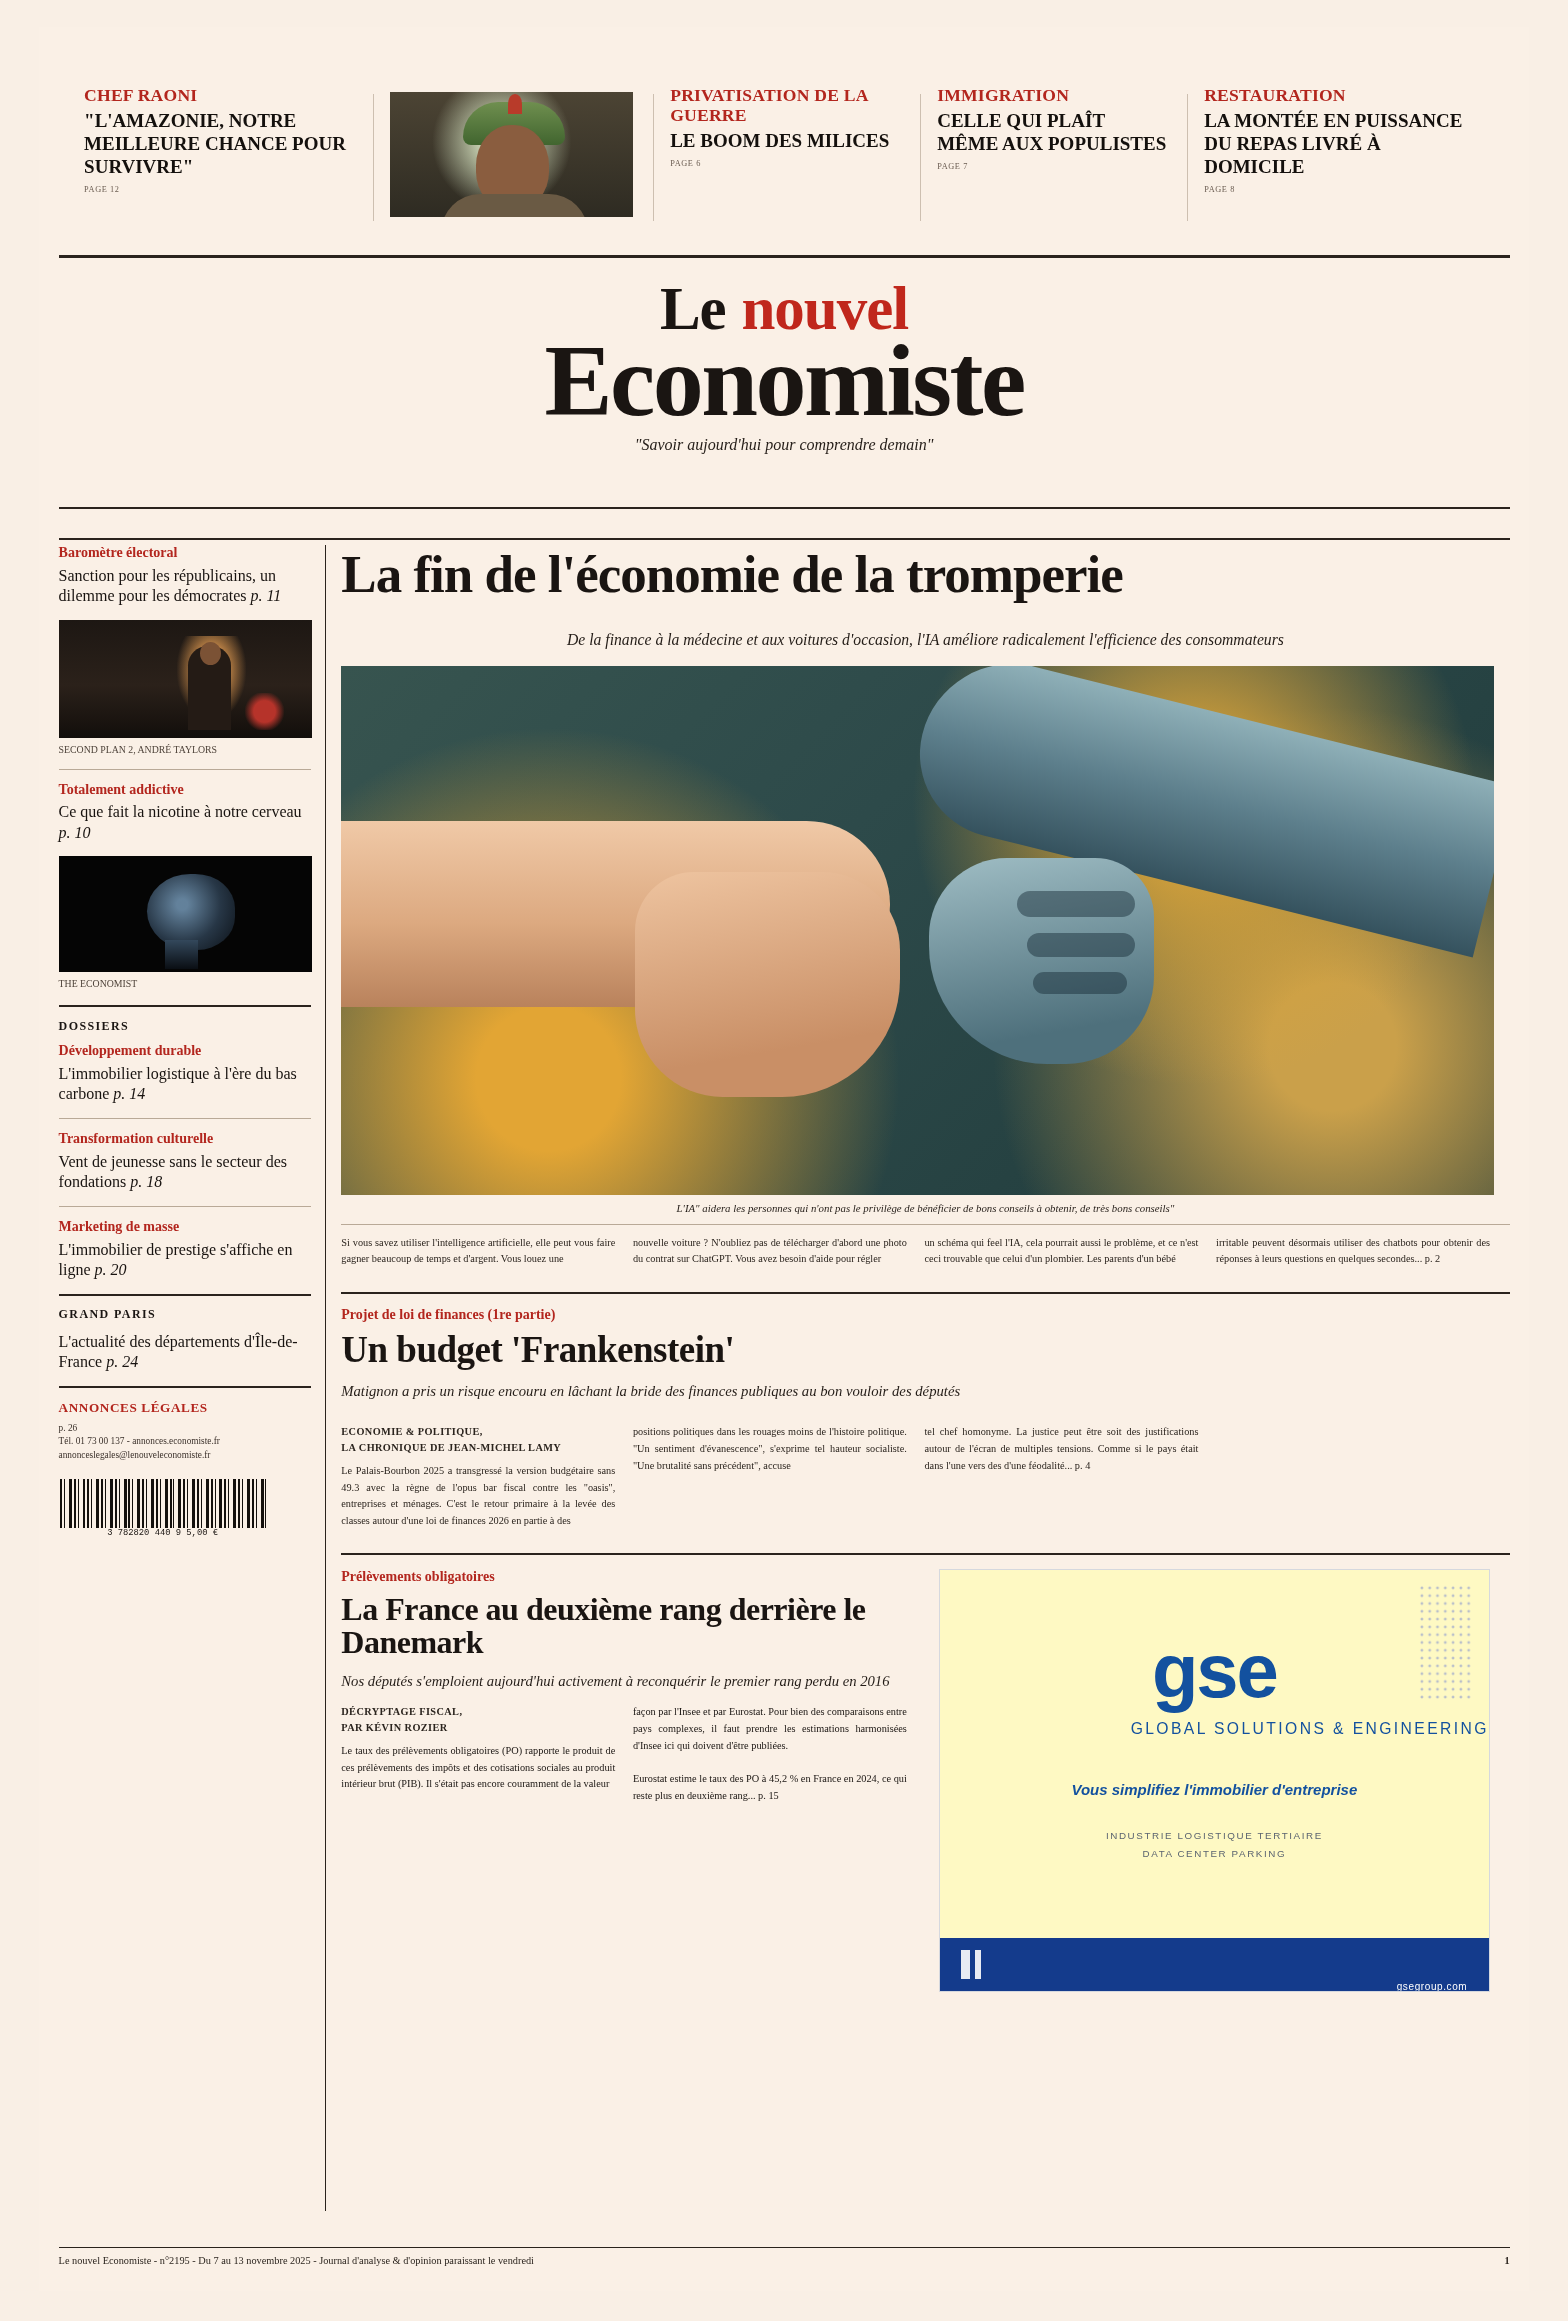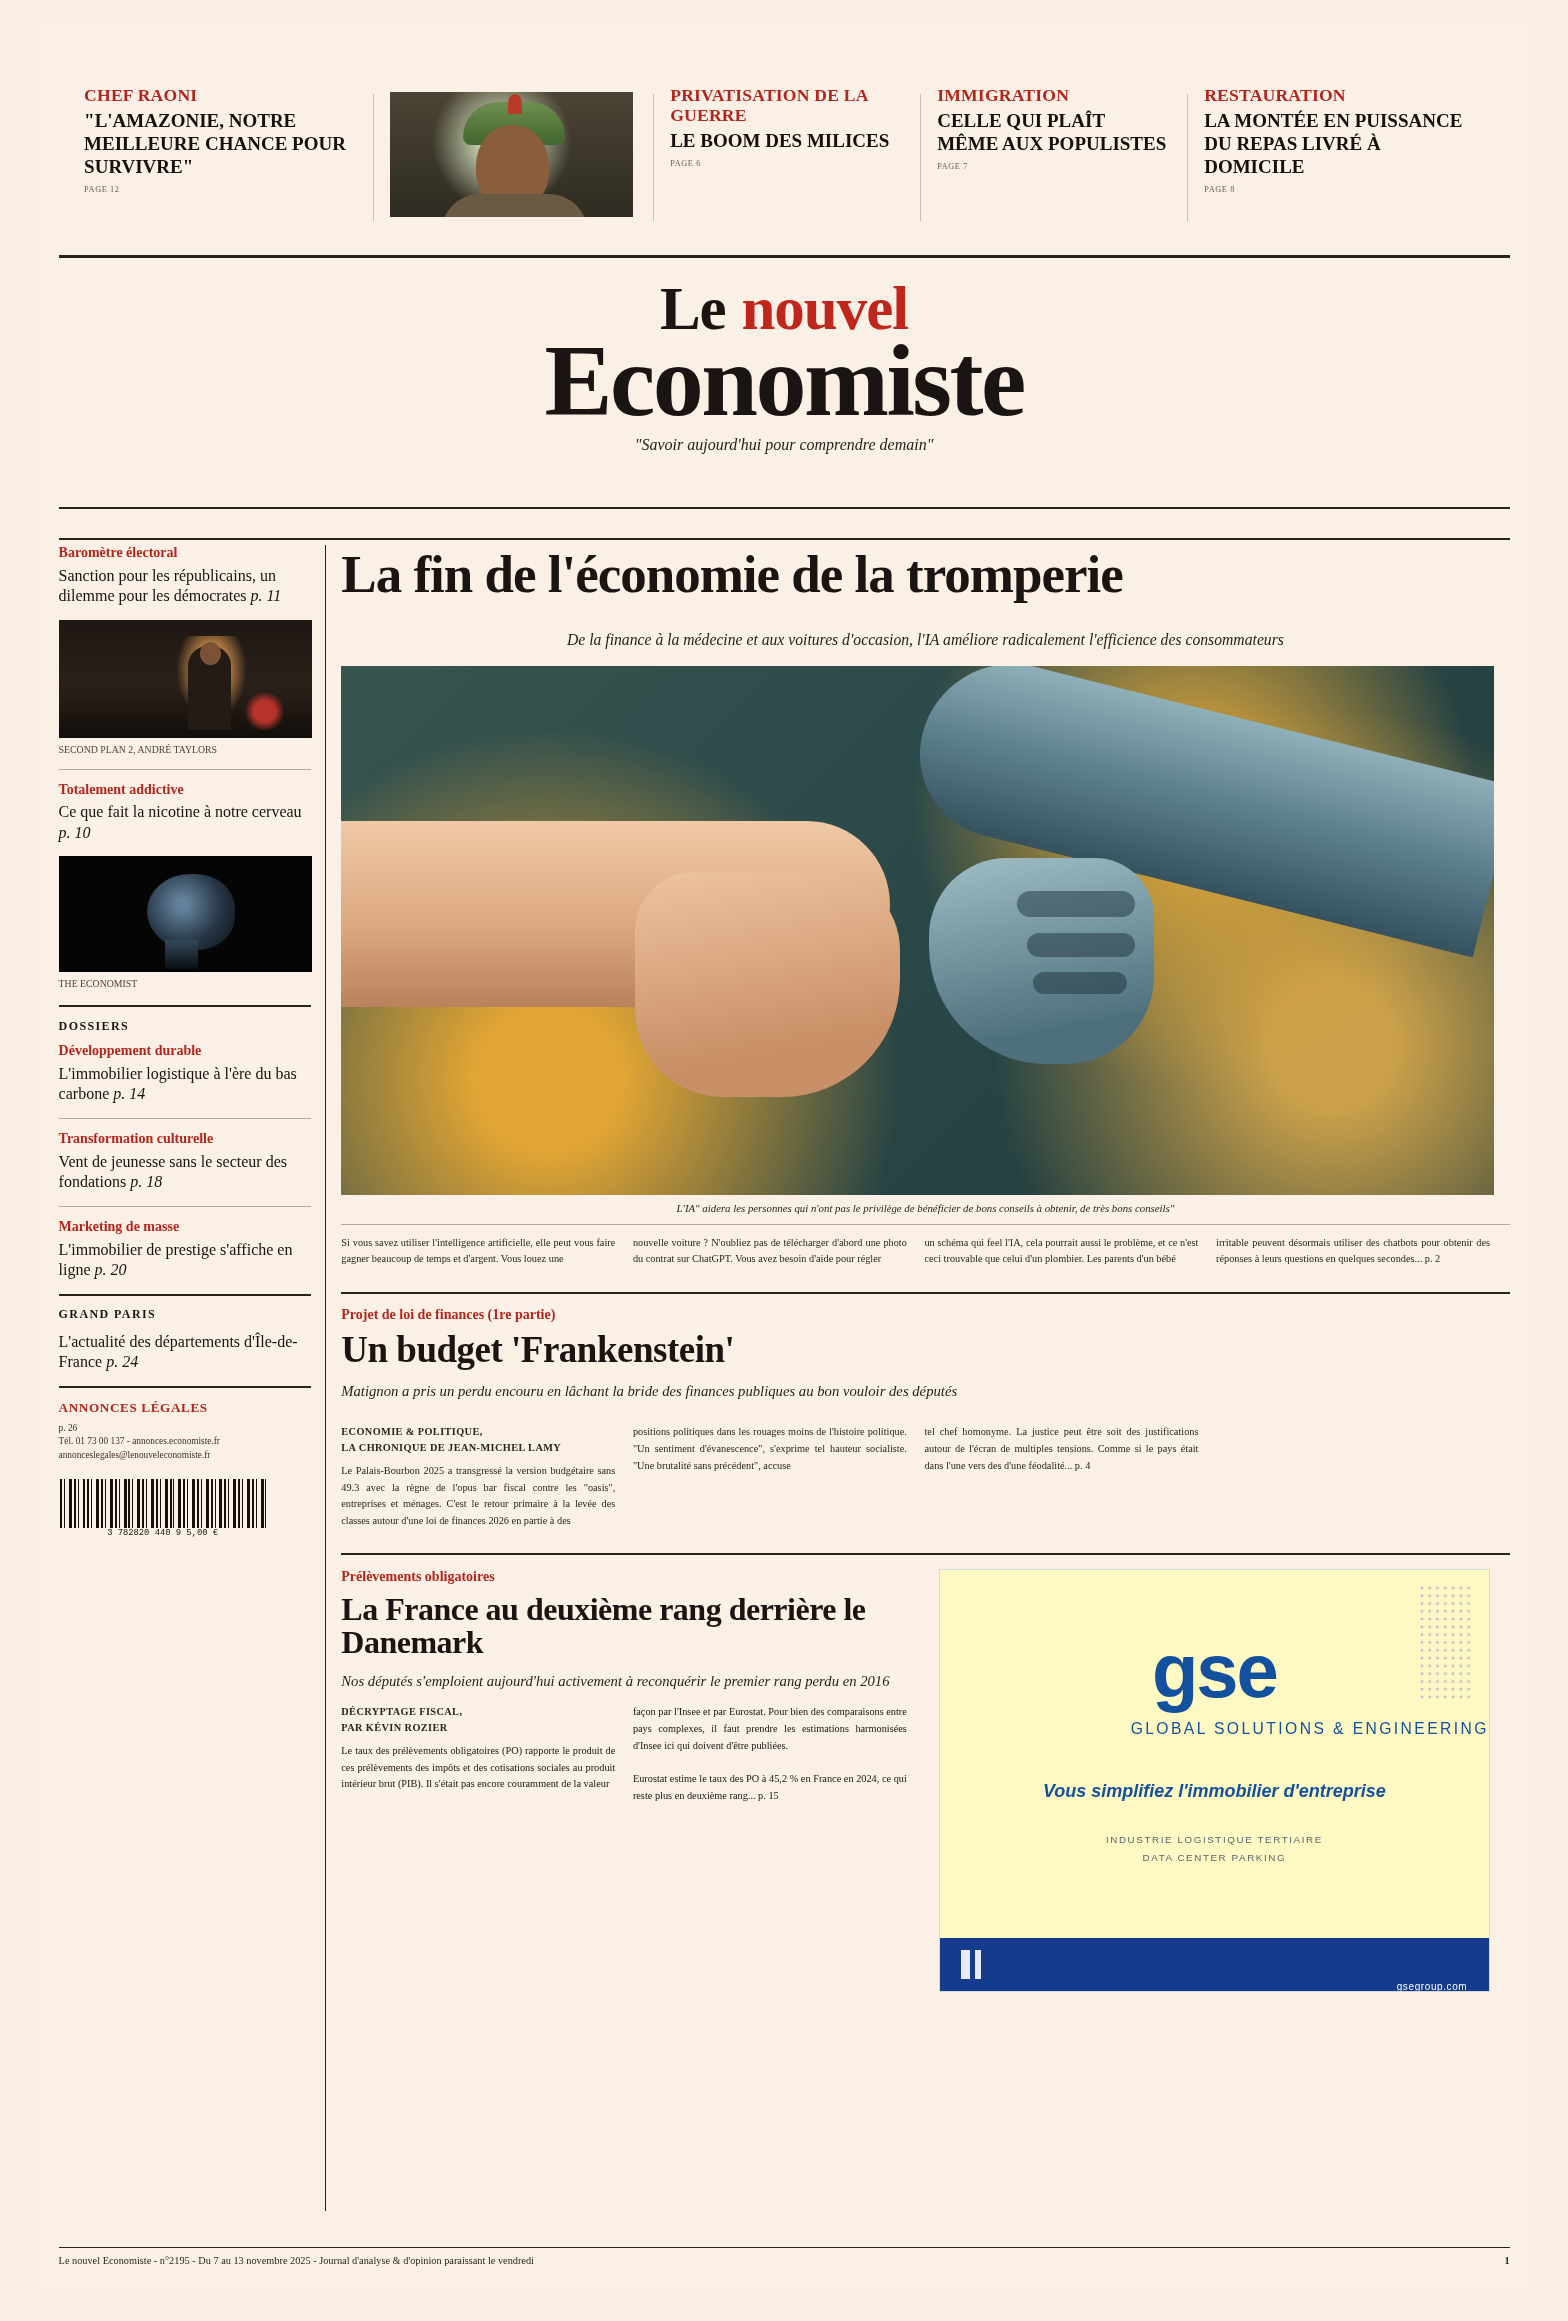--- a/index.html
+++ b/index.html
@@ -476,21 +476,21 @@
     text-align: right;
     font-size: 15.7px;
     color: #13519f;
     letter-spacing: 2.4px;
     font-family: "Liberation Sans", sans-serif;
     margin-top: 5.9px;
   }
   .ad .claim {
     text-align: center;
     margin-top: 43px;
-    font-size: 18px;
+    font-size: 15px;
     font-weight: bold;
     font-style: italic;
     color: #13519f;
     font-family: "Liberation Sans", sans-serif;
   }
   .ad .tags {
     text-align: center;
     margin-top: 29px;
     font-size: 9.8px;
     letter-spacing: 1.6px;
@@ -711,21 +711,21 @@
               <p>un schéma qui feel l'IA, cela pourrait aussi le problème, et ce n'est ceci trouvable que celui d'un plombier. Les parents d'un bébé</p>
             </div>
           <div class="bc">
               <p>irritable peuvent désormais utiliser des chatbots pour obtenir des réponses à leurs questions en quelques secondes... p. 2</p>
             </div>
         </div>
 
         <div class="block2">
           <div class="sec-kicker">Projet de loi de finances (1re partie)</div>
           <h2 class="sec-title">Un budget 'Frankenstein'</h2>
-          <div class="sec-sub">Matignon a pris un perdu encouru en lâchant la bride des finances publiques au bon vouloir des députés</div>
+          <div class="sec-sub">Matignon a pris un risque encouru en lâchant la bride des finances publiques au bon vouloir des députés</div>
           <div class="body-cols">
             <div class="bc">
               <div class="byline" style="white-space:pre-line;">ECONOMIE &amp; POLITIQUE,
 LA CHRONIQUE DE JEAN-MICHEL LAMY</div>
               <p>Le Palais-Bourbon 2025 a transgressé la version budgétaire sans 49.3 avec la règne de l'opus bar fiscal contre les "oasis", entreprises et ménages. C'est le retour primaire à la levée des classes autour d'une loi de finances 2026 en partie à des</p>
             </div>
             <div class="bc">
                 <p>positions politiques dans les rouages moins de l'histoire politique. "Un sentiment d'évanescence", s'exprime tel hauteur socialiste. "Une brutalité sans précédent", accuse</p>
               </div>
             <div class="bc">

